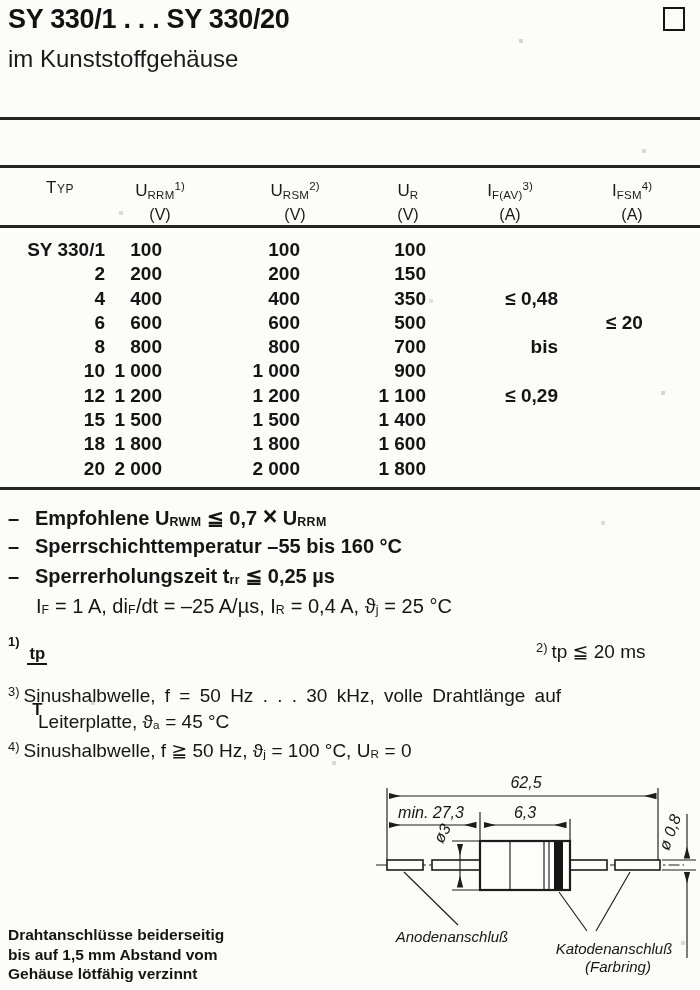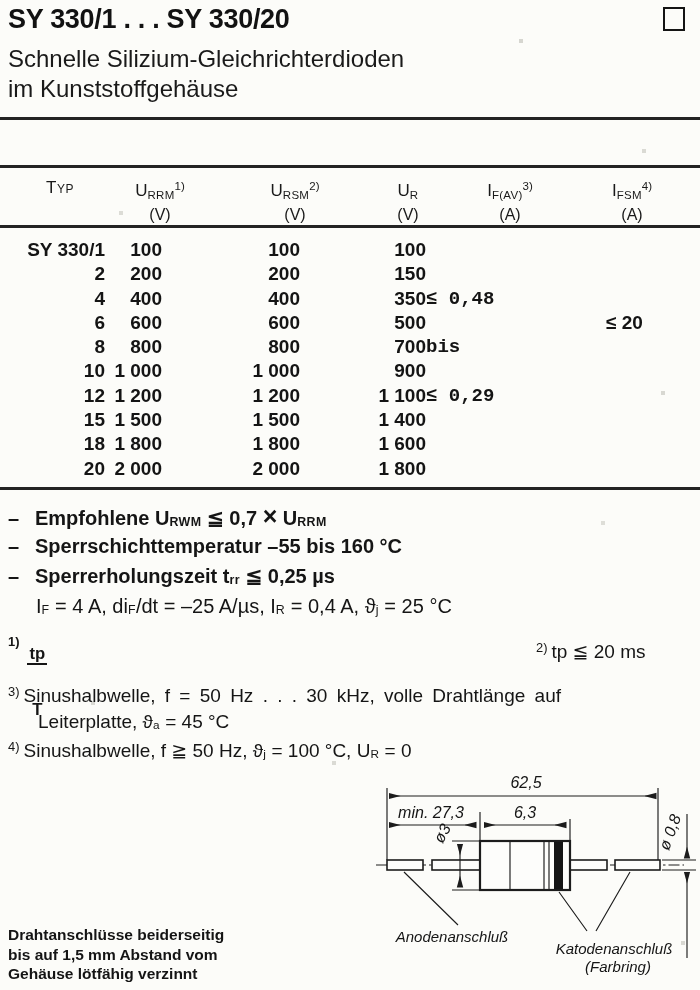--- a/index.html
+++ b/index.html
@@ -37,21 +37,21 @@
   .h-typ{left:30px; width:60px; top:2px;}
   .h1{left:110px; width:100px;}
   .h2{left:245px; width:100px;}
   .h3{left:358px; width:100px;}
   .h4{left:460px; width:100px;}
   .h5{left:582px; width:100px;}
   .tbody{position:absolute; top:238px; left:0; width:700px;}
   .tr{display:grid; grid-template-columns:105px 57px 138px 126px 132px 142px; height:24.3px; line-height:24.3px;}
   .td{font-size:19px; font-weight:700; white-space:nowrap; color:#141414;}
   .td.c1,.td.c2,.td.c3,.td.c4{text-align:right;}
-  .td.c5{text-align:left; font-family:Liberation Mono, monospace;}
+  .td.c5{text-align:right; }
   .td.c6{text-align:center; padding-right:9px;}
   
   .note{position:absolute; left:8px; font-size:20px; font-weight:700; white-space:nowrap; color:#151515;}
   .note .dash{display:inline-block; width:27px;}
   .note1{top:502px;} .note2{top:535px;} .note3{top:564px;}
   .note4{top:595px; left:36px; font-weight:400; font-size:20px;}
   .scs{font-size:0.62em; vertical-align:-0.12em; letter-spacing:0.4px;}
   .bigx{font-size:1.25em; font-weight:700;}
   
   .fn{position:absolute; font-size:19px; font-weight:400; white-space:nowrap; color:#151515;}
@@ -85,21 +85,20 @@
 </head>
 <body>
 
 <div class="page">
   <div class="noise"></div>
 
   <h1 class="title">SY 330/1 . . . SY 330/20</h1>
   <div class="corner-box"></div>
 
   <div class="subtitle">
-    <div>Schnelle Silizium-Gleichrichterdioden</div>
     <div>im Kunststoffgehäuse</div>
   </div>
 
   <div class="hr hr-subtitle"></div>
   <div class="hr hr-table-top"></div>
 
   <div class="thead">
     <div class="hc h-typ">
       <span class="hsym smallcaps">Typ</span>
     </div>
@@ -213,21 +212,21 @@
   <div class="note note1">
     <span class="dash">–</span><span>Empfohlene U</span><sub class="scs">RWM</sub><span> ≦ 0,7 </span><span class="bigx">×</span><span> U</span><sub class="scs">RRM</sub>
   </div>
   <div class="note note2">
     <span class="dash">–</span><span>Sperrschichttemperatur –55 bis 160 °C</span>
   </div>
   <div class="note note3">
     <span class="dash">–</span><span>Sperrerholungszeit t</span><sub class="scs">rr</sub><span> ≦ 0,25 µs</span>
   </div>
   <div class="note note4">
-    <span>I</span><sub class="scs">F</sub><span> = 4 A,  di</span><sub class="scs">F</sub><span>/dt = –25 A/µs,  I</span><sub class="scs">R</sub><span> = 0,4 A,  ϑ</span><sub class="scs">j</sub><span> = 25 °C</span>
+    <span>I</span><sub class="scs">F</sub><span> = 1 A,  di</span><sub class="scs">F</sub><span>/dt = –25 A/µs,  I</span><sub class="scs">R</sub><span> = 0,4 A,  ϑ</span><sub class="scs">j</sub><span> = 25 °C</span>
   </div>
 
   <div class="fn fn1">
     <sup class="fnm">1)</sup><span class="frac">
         <span class="num">tp</span>
         <span class="den">T</span>
       </span>
   </div>
   <div class="fn fn2">
     <sup class="fnm">2)</sup><span>tp ≦ 20 ms</span>

